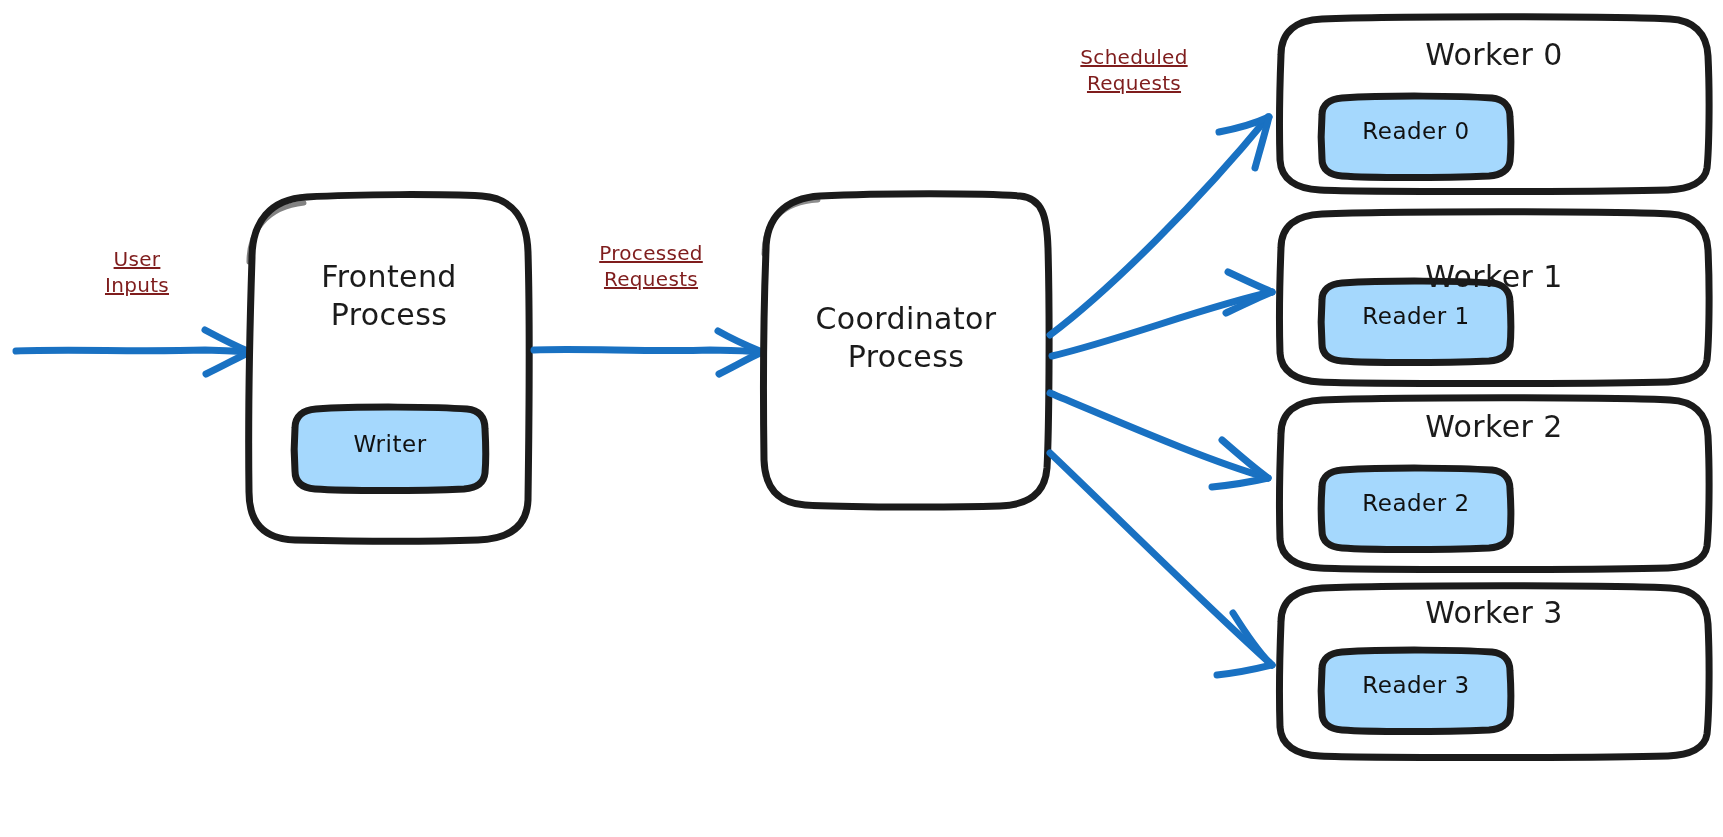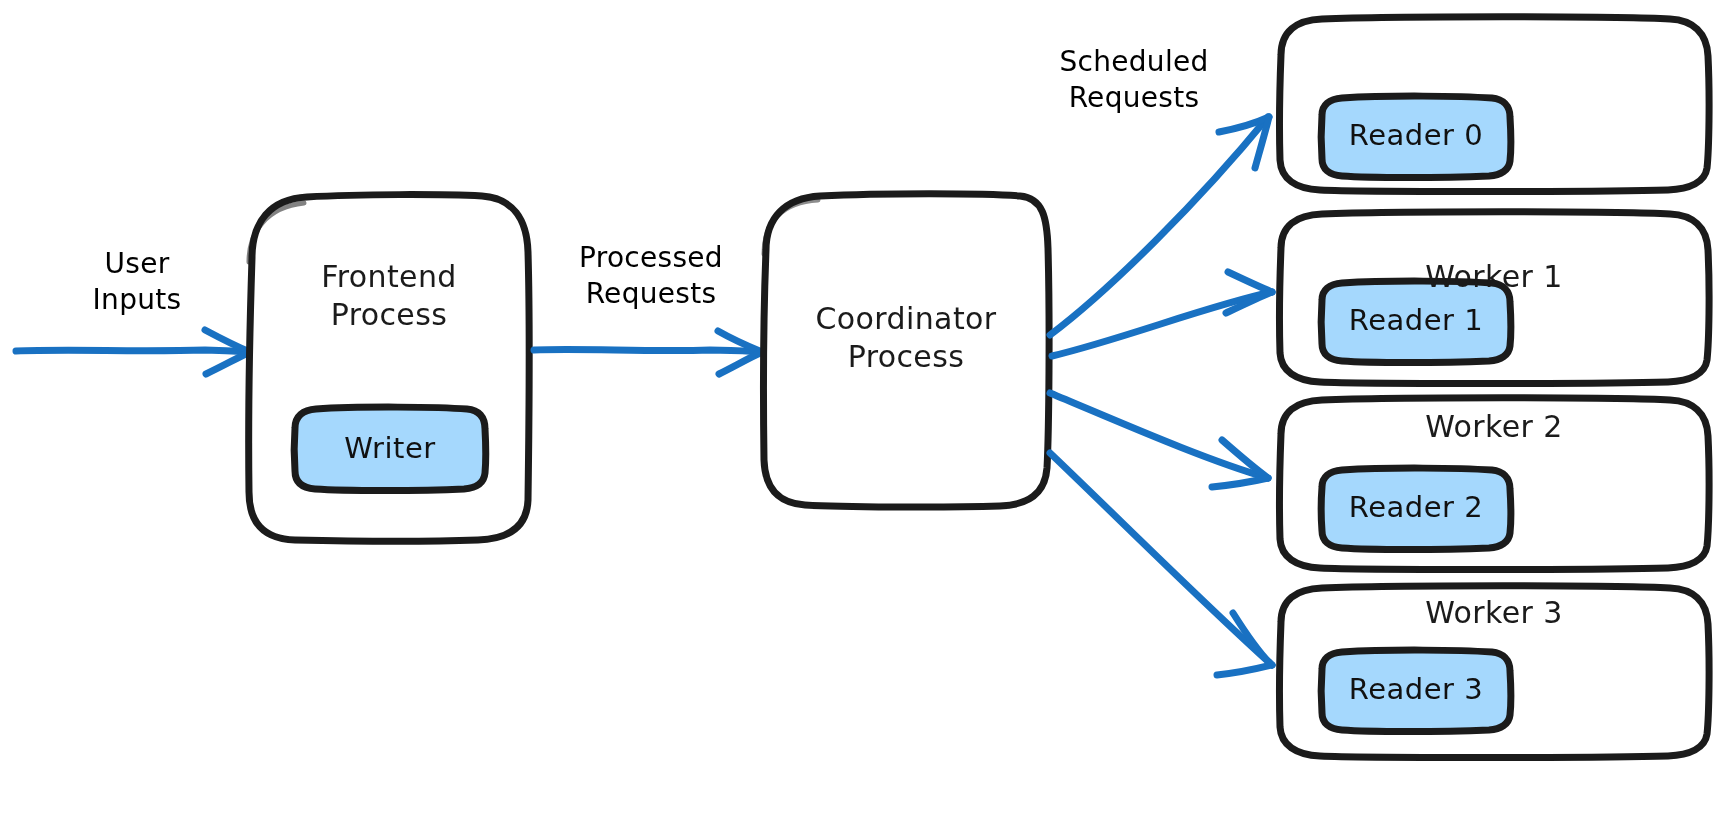--- a/index.html
+++ b/index.html
@@ -36,33 +36,34 @@
     line-height: 1.28;
     letter-spacing: 0.4px;
     white-space: pre-line;
     pointer-events: none;
   }
   .sub-label {
     position: absolute;
     text-align: center;
     color: #111111;
     font-family: "DejaVu Sans", sans-serif;
-    font-size: 29px;
+    font-size: 23px;
     letter-spacing: 0.5px;
     white-space: nowrap;
   }
   .edge-label {
     position: absolute;
     text-align: center;
-    color: #000000;
-    font-family: "DejaVu Sans", sans-serif;
-    font-size: 28px;
+    color: #7f1d1d;
+    font-family: "DejaVu Sans", sans-serif;
+    font-size: 20px;
     line-height: 1.3;
     letter-spacing: 0.3px;
     white-space: pre-line;
+    text-decoration: underline;
   }
   .hit {
     position: absolute;
     background: transparent;
   }
 </style>
 </head>
 <body>
 
 <div id="canvas">
@@ -245,20 +246,21 @@
 
   <div class="edge-label" style="left:546px; top:240px; width:210px;">Processed
 Requests</div>
 
   <div class="node-label" style="left:770px; top:300px; width:272px;">Coordinator
 Process</div>
 
   <div class="edge-label" style="left:1036px; top:44px; width:196px;">Scheduled
 Requests</div>
 
+  <div class="node-label" style="left:1281px; top:36px; width:426px;">Worker 0</div>
   <div class="sub-label" style="left:1322px; top:118px; width:188px;">Reader 0</div>
 
   <div class="node-label" style="left:1281px; top:222px; width:426px;margin-top:36px;">Worker 1</div>
   <div class="sub-label" style="left:1322px; top:303px; width:188px;">Reader 1</div>
 
   <div class="node-label" style="left:1281px; top:408px; width:426px;">Worker 2</div>
   <div class="sub-label" style="left:1322px; top:490px; width:188px;">Reader 2</div>
 
   <div class="node-label" style="left:1281px; top:594px; width:426px;">Worker 3</div>
   <div class="sub-label" style="left:1322px; top:672px; width:188px;">Reader 3</div>

